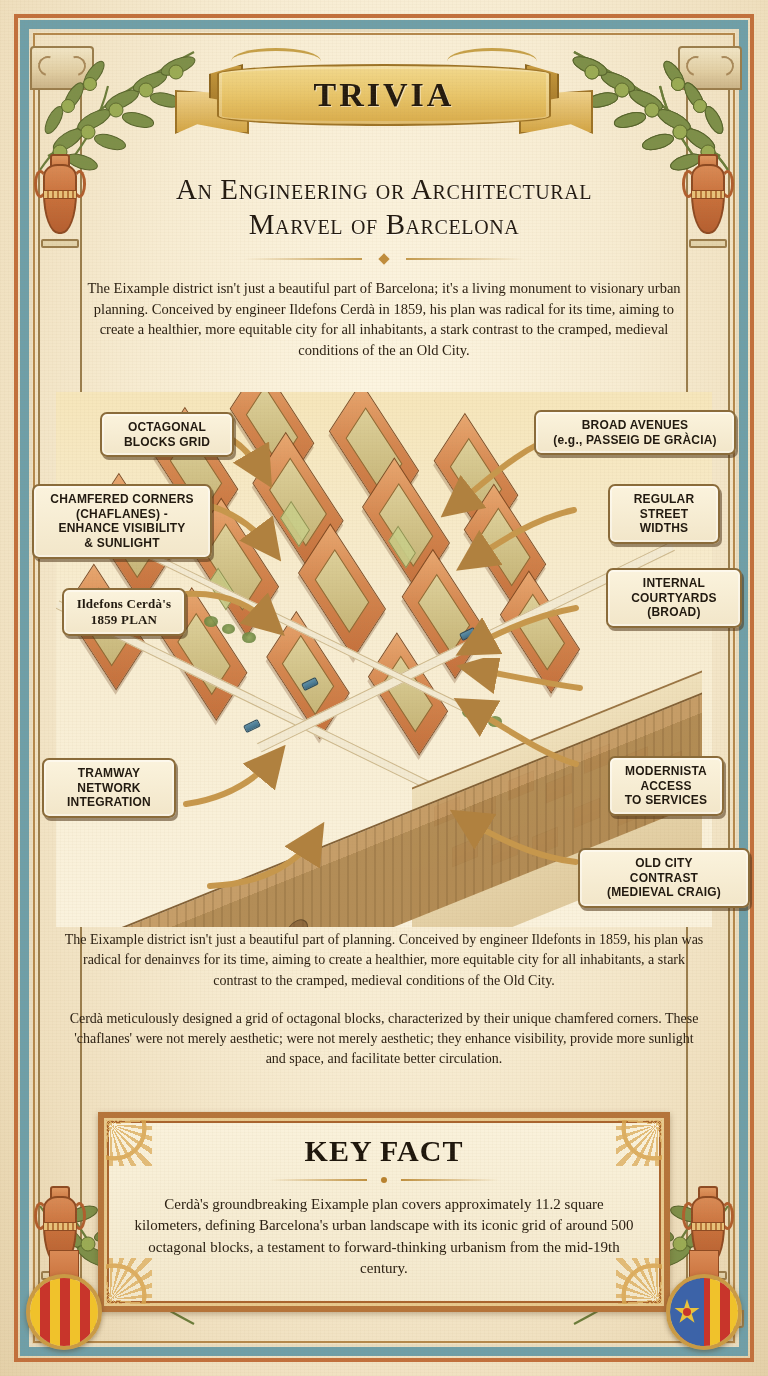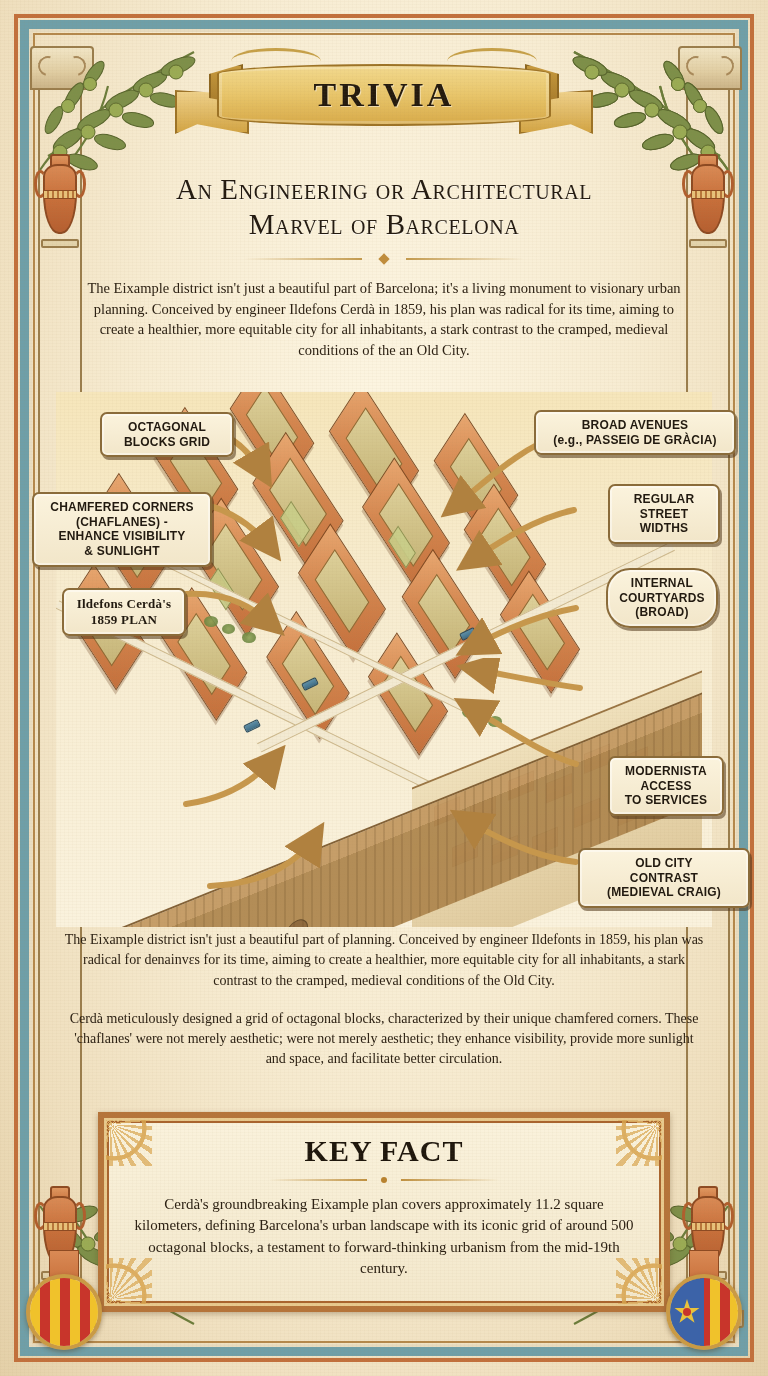--- a/index.html
+++ b/index.html
@@ -622,46 +622,51 @@
     <svg class="arrow" style="left:392px;top:406px;width:132px;height:76px;" viewBox="0 0 132 76">
       <path d="M128 64 C92 60 54 44 12 18" stroke="#c6974c" stroke-width="6" fill="none" stroke-linecap="round" marker-end="url(#ah2)"></path>
     </svg>
   </div>
 
   <div class="callout" style="left:100px;top:412px;width:134px;">
     <div>OCTAGONAL</div>
     <div>BLOCKS GRID</div>
   </div>
 
-  <div class="callout" style="left:32px;top:484px;width:180px;margin-top:8px;">
+  <div class="callout" style="left:32px;top:484px;width:180px;">
     <div>CHAMFERED CORNERS</div>
     <div>(CHAFLANES) -</div>
     <div>ENHANCE VISIBILITY</div>
     <div>&amp; SUNLIGHT</div>
   </div>
 
   <div class="callout mixed" style="left:62px;top:588px;width:124px;">
     <div>Ildefons Cerdà's</div>
     <div>1859 PLAN</div>
   </div>
 
+  <div class="callout" style="left:42px;top:758px;width:134px;">
+    <div>TRAMWAY</div>
+    <div>NETWORK</div>
+    <div>INTEGRATION</div>
+  </div>
 
 
   <div class="callout" style="left:534px;top:410px;width:202px;">
     <div>BROAD AVENUES</div>
     <div>(e.g., PASSEIG DE GRÀCIA)</div>
   </div>
 
   <div class="callout" style="left:608px;top:484px;width:112px;">
     <div>REGULAR</div>
     <div>STREET</div>
     <div>WIDTHS</div>
   </div>
 
-  <div class="callout" style="left:606px;top:568px;width:112px;border-radius:24px;">
+  <div class="callout" style="left:606px;top:568px;width:136px;">
     <div>INTERNAL</div>
     <div>COURTYARDS</div>
     <div>(BROAD)</div>
   </div>
 
 
   <div class="callout" style="left:608px;top:756px;width:116px;">
     <div>MODERNISTA</div>
     <div>ACCESS</div>
     <div>TO SERVICES</div>

